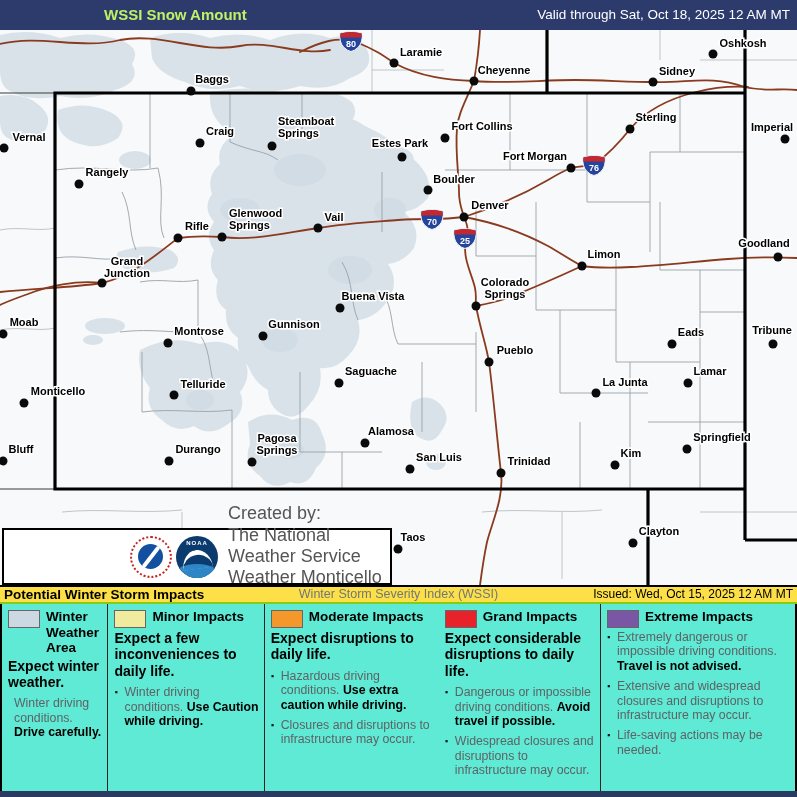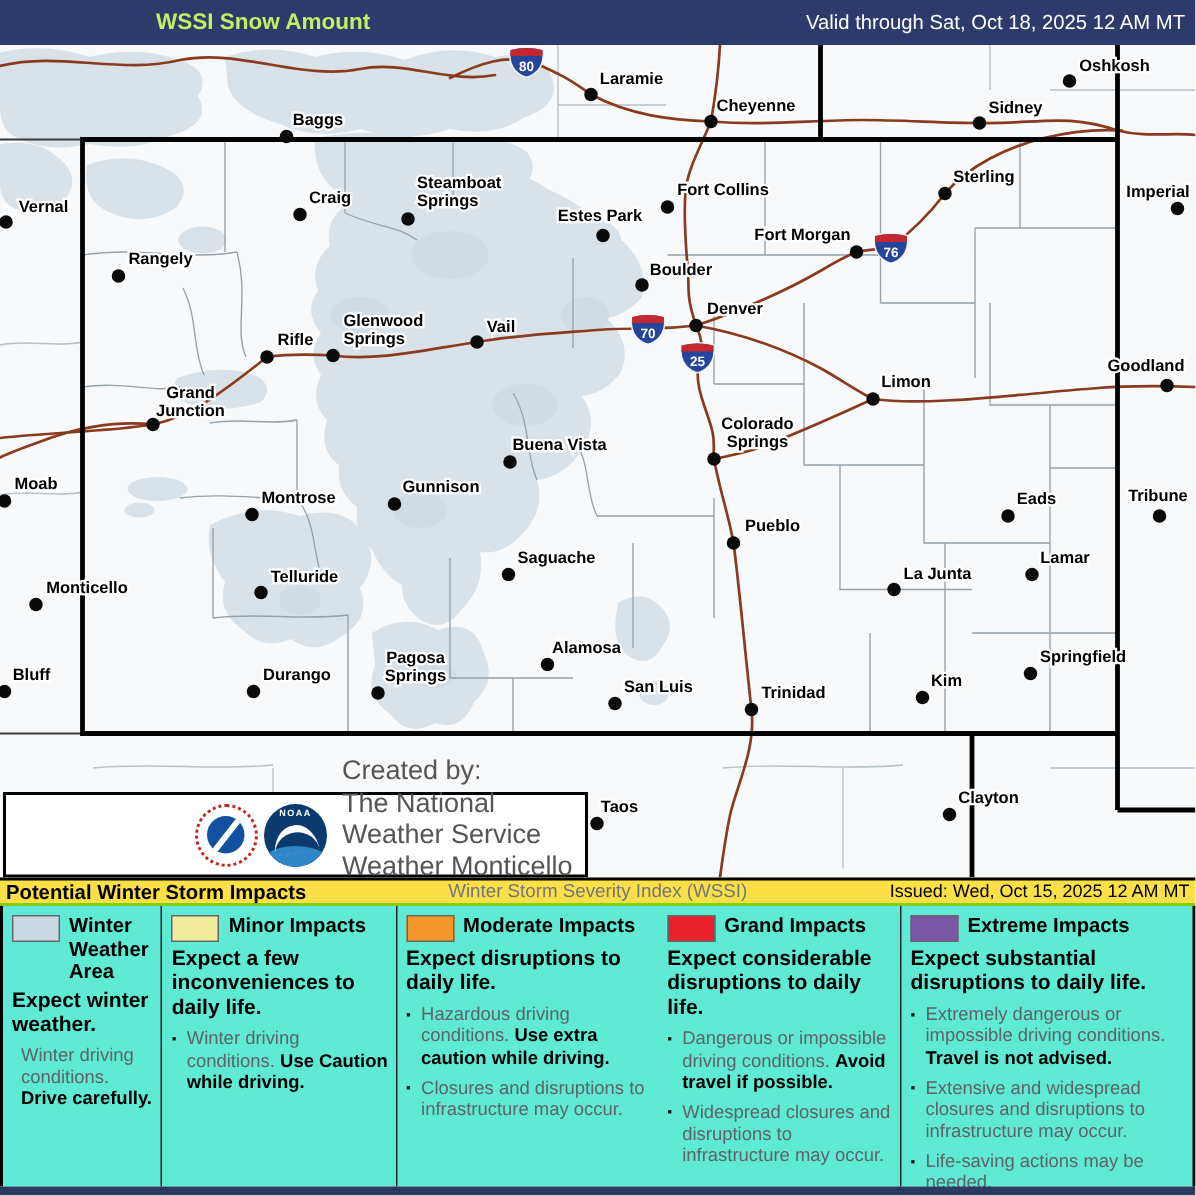--- a/index.html
+++ b/index.html
@@ -400,21 +400,20 @@
       <div class="item">
         <span class="mk">▪</span>
         <span><span>Widespread closures and disruptions to infrastructure may occur.</span></span>
       </div>
     </div>
     <div class="lcol divl" style="width: 196px;">
       <div class="ltitle">
         <span class="swatch" style="background: rgb(122, 87, 164);"></span>
         <span class="ttext">Extreme Impacts</span>
       </div>
-      <div class="intro">Expect substantial disruptions to daily life.</div>
       <div class="item">
         <span class="mk">▪</span>
         <span><span>Extremely dangerous or impossible driving conditions. </span><b>Travel is not advised.</b></span>
       </div>
       <div class="item">
         <span class="mk">▪</span>
         <span><span>Extensive and widespread closures and disruptions to infrastructure may occur.</span></span>
       </div>
       <div class="item">
         <span class="mk">▪</span>

